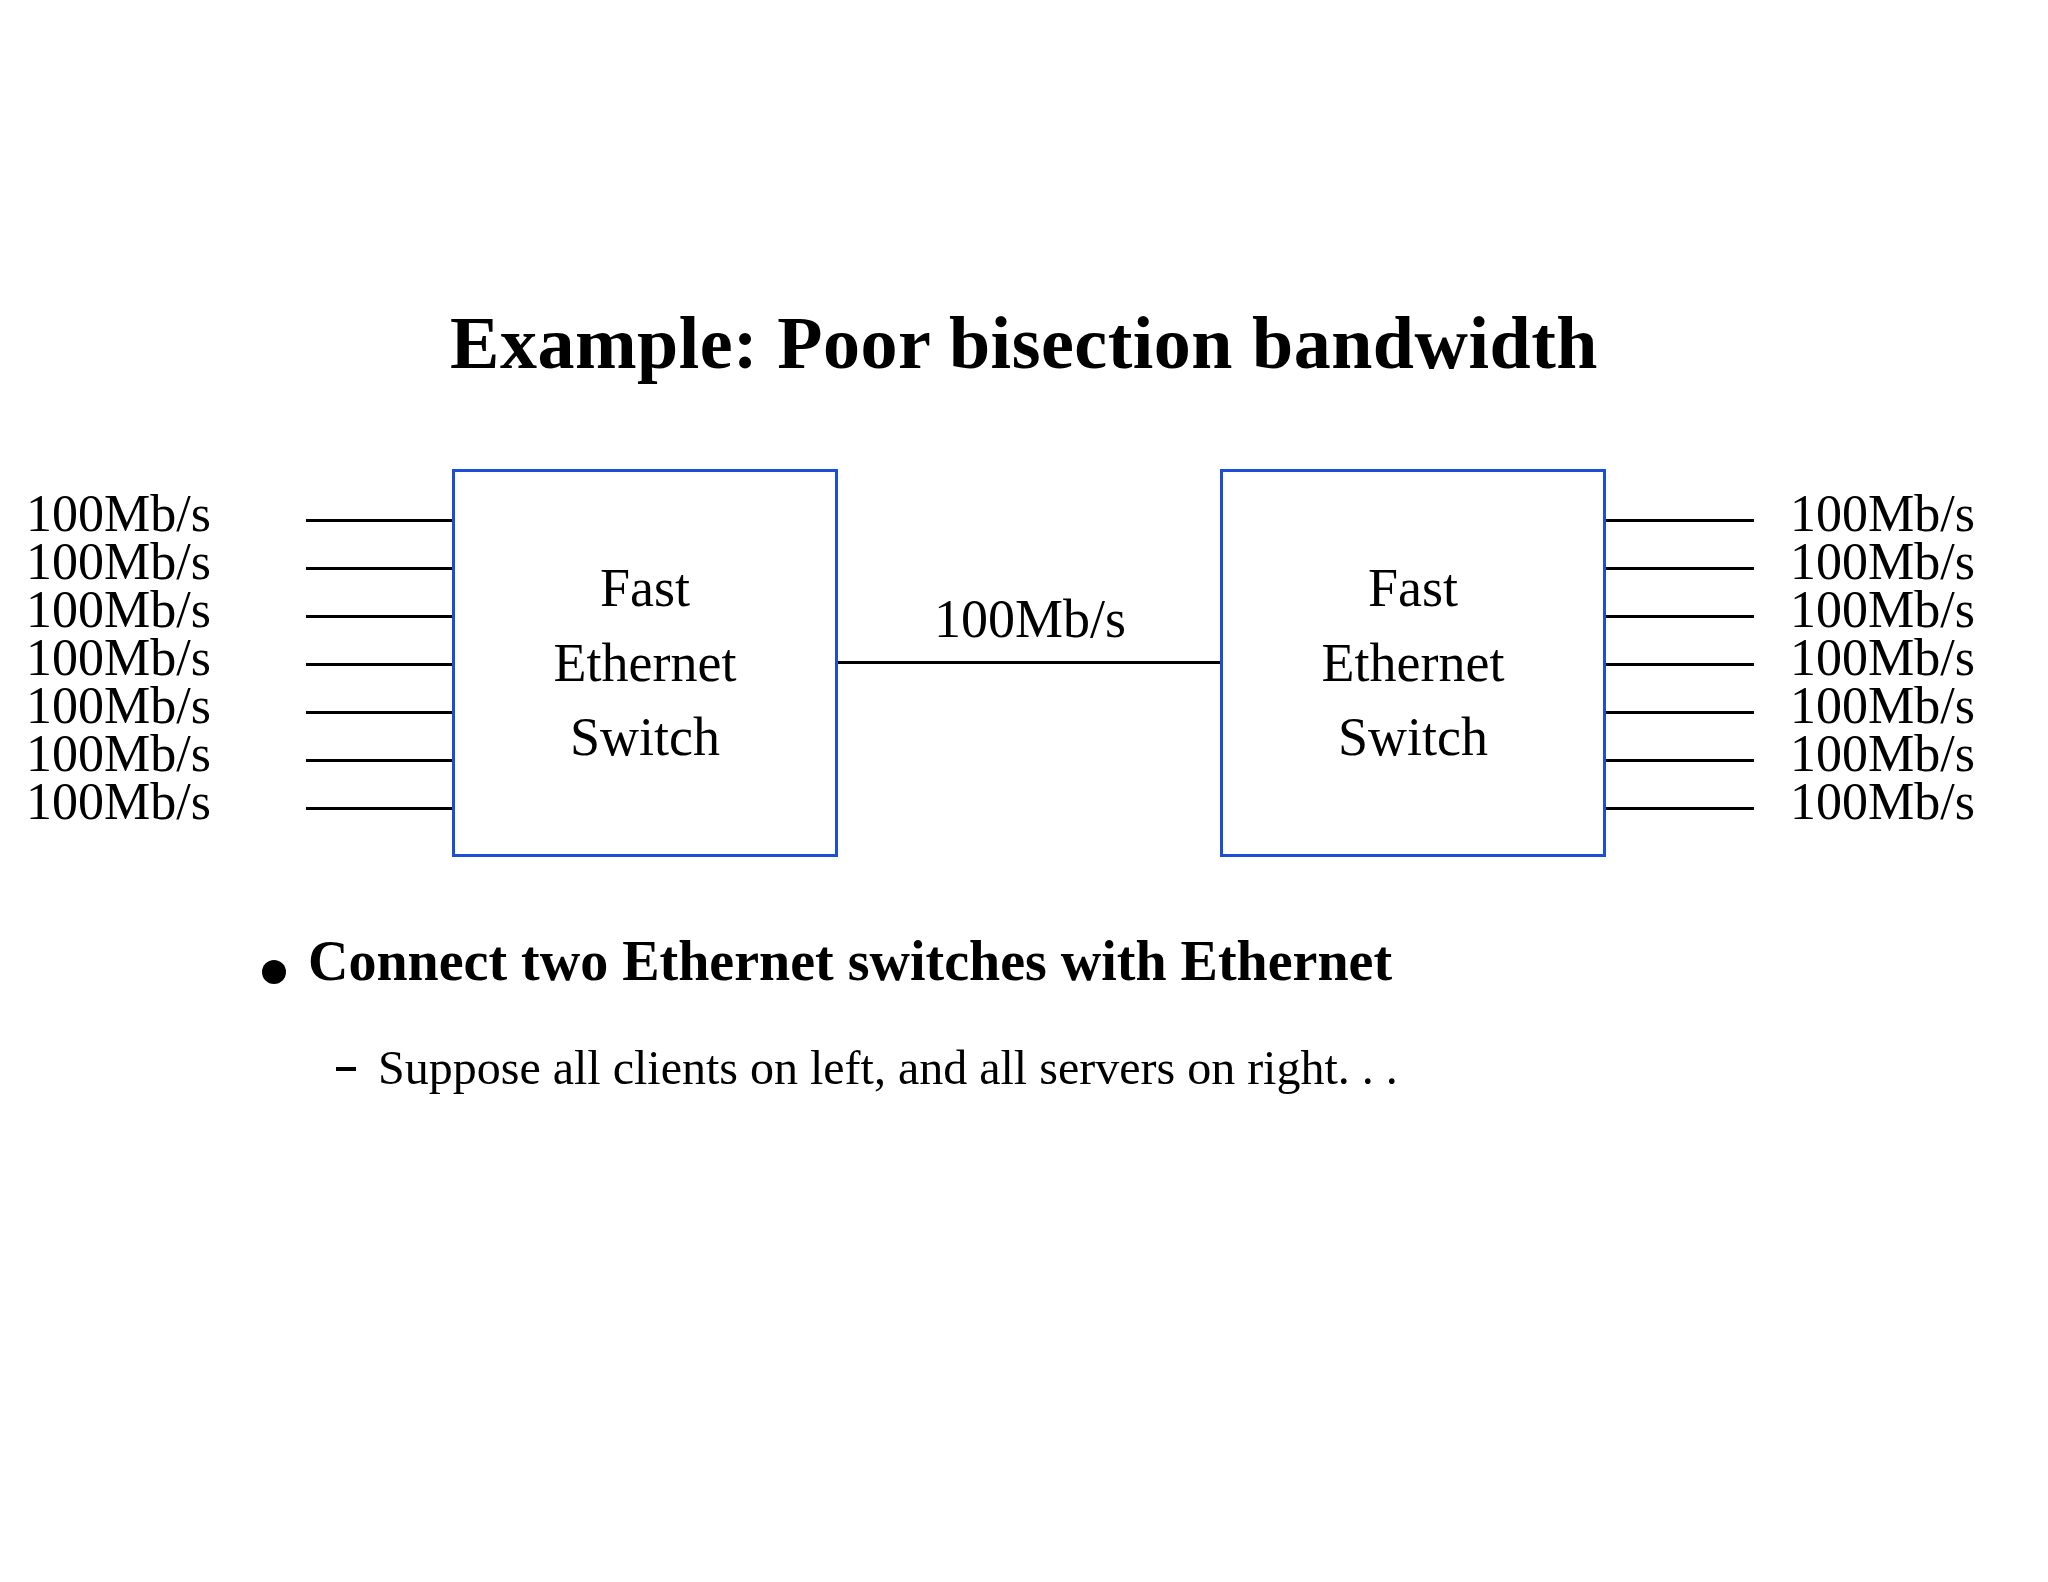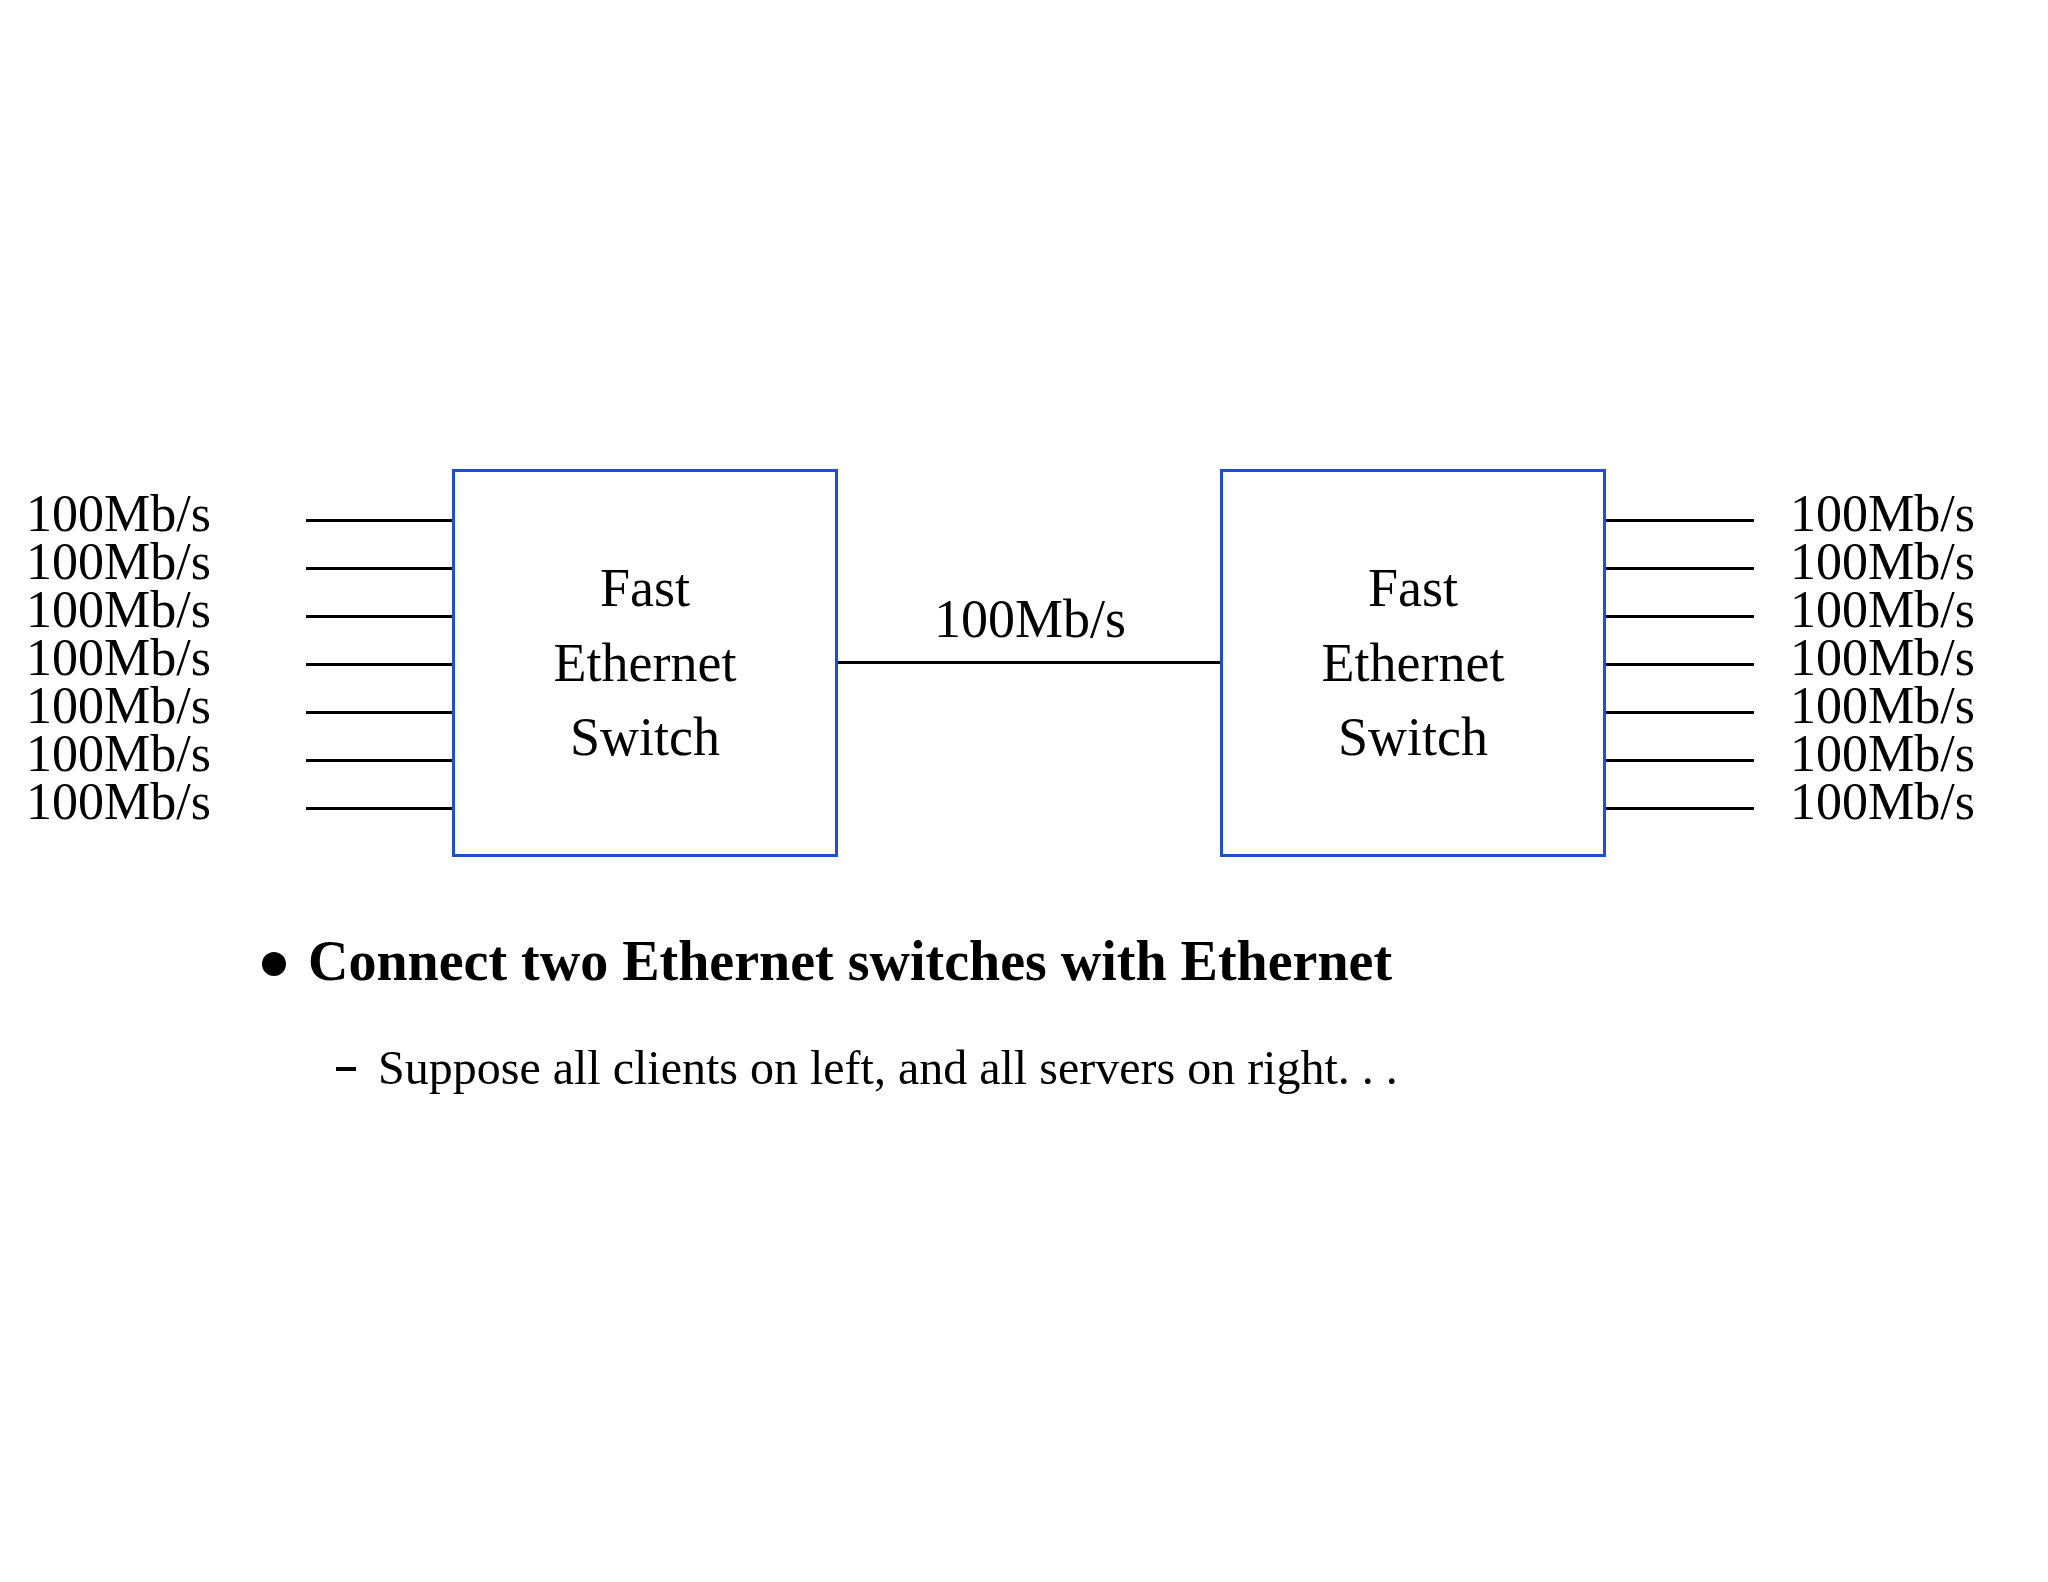--- a/index.html
+++ b/index.html
@@ -92,21 +92,21 @@
   
   #bullet-block {
     position: absolute;
     left: 262px;
     top: 930px;
     width: 1760px;
   }
   .bullet-row {
     position: relative;
     display: flex;
-    align-items: flex-start;
+    align-items: center;
     font-size: 56px;
     font-weight: bold;
     line-height: 1.12;
   }
   .bullet-dot {
     display: inline-block;
     width: 24px;
     height: 24px;
     border-radius: 50%;
     background: #000000;
@@ -133,20 +133,21 @@
     margin-right: 22px;
     flex: 0 0 auto;
   }
   .sub-text { max-width: 1440px; }
 </style>
 </head>
 <body>
 
 <div id="slide">
 
+  <div id="slide-title">Example: Poor bisection bandwidth</div>
 
   <div class="port-label left" style="top:488px">100Mb/s</div>
   <div class="port-label left" style="top:536px">100Mb/s</div>
   <div class="port-label left" style="top:584px">100Mb/s</div>
   <div class="port-label left" style="top:632px">100Mb/s</div>
   <div class="port-label left" style="top:680px">100Mb/s</div>
   <div class="port-label left" style="top:728px">100Mb/s</div>
   <div class="port-label left" style="top:776px">100Mb/s</div>
 
   <div class="port-line left" style="top:519px"></div>

